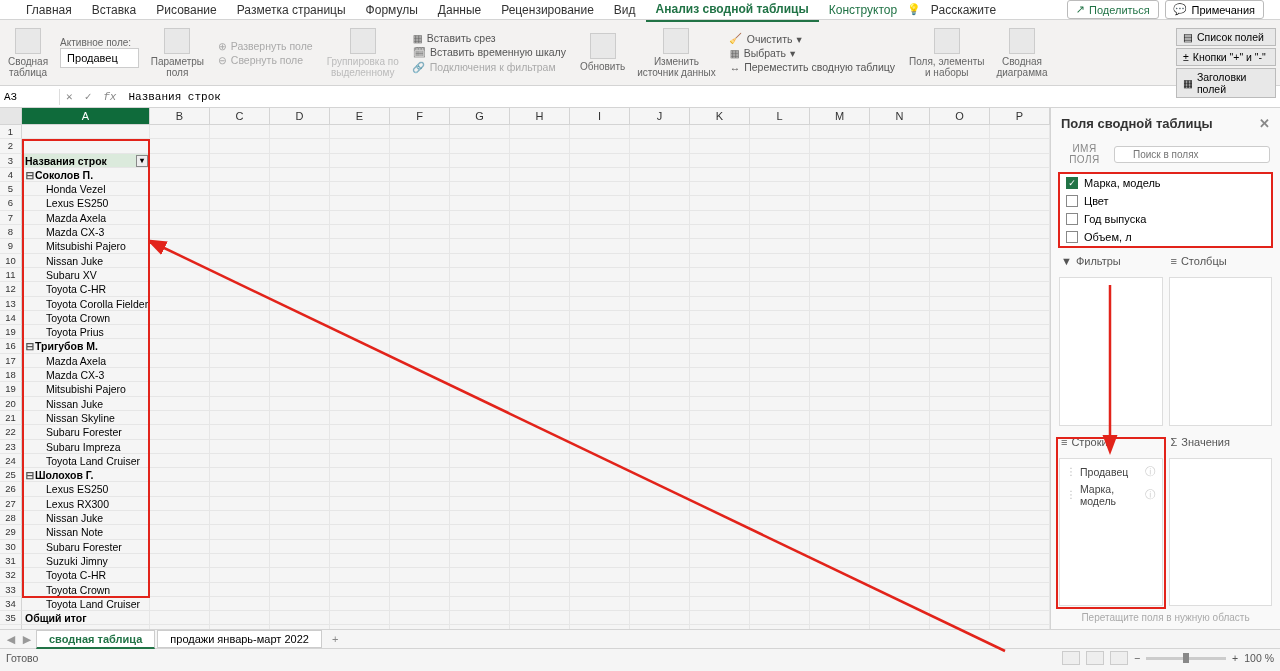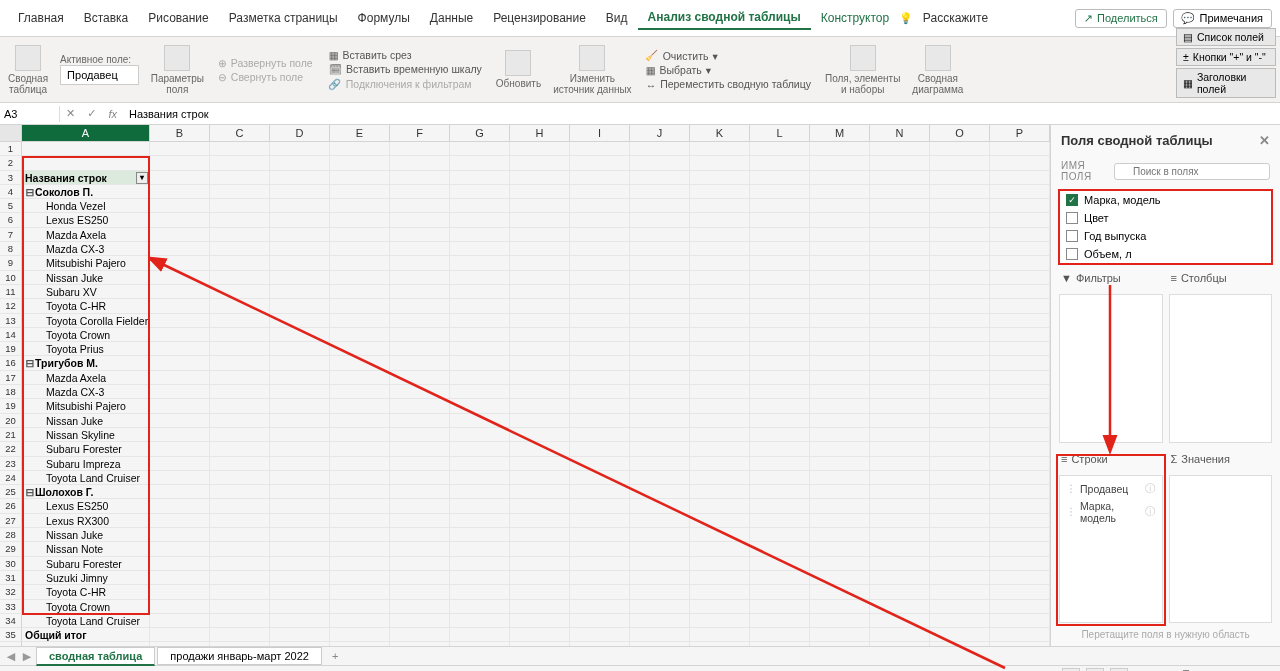--- a/index.html
+++ b/index.html
@@ -1,40 +1,40 @@
 <!DOCTYPE html>
 <html><head>
 <meta charset="utf-8">
 <style>
 * { box-sizing: border-box; margin: 0; padding: 0; }
 body { font-family: "Segoe UI", Arial, sans-serif; font-size: 11px; background: #f5f5f5; width: 1280px; height: 671px; overflow: hidden; position: relative; }
 
 
-.ribbon-tabs { display: flex; background: #fff; border-bottom: 1px solid #d4d4d4; height: 37px; align-items: center; padding: 0 8px; }
+.ribbon-tabs { display: flex; background: #fff; border-bottom: 1px solid #d4d4d4; height: 20px; align-items: center; padding: 0 16px; }
 .ribbon-tab { padding: 4px 10px; cursor: pointer; font-size: 12px; color: #333; }
 .ribbon-tab.active { color: #217346; border-bottom: 2px solid #217346; font-weight: 600; }
 .ribbon-tab.ctx { color: #217346; }
 .ribbon-right { margin-left: auto; display: flex; gap: 6px; }
 .ribbon-btn { border: 1px solid #bbb; border-radius: 3px; padding: 2px 8px; display: flex; align-items: center; gap: 4px; font-size: 11px; background: #fff; }
 .ribbon-btn.green { color: #217346; }
 .bulb { color: #888; }
 
 
 .ribbon { display: flex; background: #f3f2f1; border-bottom: 1px solid #d4d4d4; height: 66px; padding: 2px 8px; gap: 12px; }
 .ribbon-group { display: flex; flex-direction: column; justify-content: center; gap: 0; }
 .ribbon-group.vertical { align-items: center; }
 .ribbon-item-big { display: flex; flex-direction: column; align-items: center; font-size: 10px; color: #666; gap: 2px; }
 .ribbon-item-small { display: flex; align-items: center; gap: 4px; font-size: 10.5px; color: #555; padding: 1px 2px; }
 .ribbon-item-small.dim { color: #aaa; }
 .ribbon-icon-big { width: 26px; height: 26px; background: #e8e8e8; border: 1px solid #ccc; }
 .active-field-box { border: 1px solid #ccc; background: #fff; padding: 3px 20px 3px 6px; font-size: 11px; min-width: 70px; }
 .label-small { font-size: 10px; color: #666; }
 
 
-.formula-bar { display: flex; align-items: center; background: #fff; border-bottom: 1px solid #d4d4d4; height: 22px; }
+.formula-bar { display: flex; align-items: center; background: #fff; border-bottom: 1px solid #d4d4d4; height: 22px; font-family: Liberation Mono, monospace; }
 .name-box { width: 60px; padding: 2px 4px; font-size: 11px; border-right: 1px solid #ddd; }
 .fx-btn { padding: 0 6px; color: #888; font-size: 11px; }
 .formula-content { padding: 2px 6px; font-size: 11px; flex: 1; }
 
 
 .main { display: flex; height: calc(671px - 24px - 66px - 22px - 19px - 19px); }
 
 
 .grid-area { flex: 1; display: flex; flex-direction: column; position: relative; }
 .col-headers { display: flex; height: 17px; border-bottom: 1px solid #d4d4d4; background: #f5f5f5; }
@@ -60,21 +60,21 @@
 
 
 .red-box { position: absolute; border: 2px solid #e2231a; pointer-events: none; }
 .arrow-svg { position: absolute; pointer-events: none; }
 
 
 .fields-pane { width: 264px; background: #f9f9f9; border-left: 1px solid #d4d4d4; display: flex; flex-direction: column; }
 .fields-header { padding: 8px 10px; font-size: 13px; font-weight: 600; color: #333; display: flex; justify-content: space-between; }
 .close-x { color: #888; cursor: pointer; }
 .fields-search-row { display: flex; align-items: center; padding: 4px 10px; gap: 6px; }
-.fields-label { font-size: 10px; color: #888; letter-spacing: 0.5px; }
+.fields-label { font-size: 10px; color: #888; letter-spacing: 0.5px; text-align: center; }
 .fields-search { flex: 1; border: 1px solid #ccc; border-radius: 3px; padding: 2px 4px 2px 18px; font-size: 10px; position: relative; color: #aaa; }
 .search-icon { position: absolute; left: 4px; color: #888; }
 
 .fields-list { margin: 4px 8px; border: 1px solid #ccc; background: #fff; }
 .field-item { display: flex; align-items: center; gap: 6px; padding: 3px 6px; }
 .field-check { width: 12px; height: 12px; border: 1px solid #888; font-size: 9px; text-align: center; line-height: 10px; }
 .field-check.checked { background: #217346; color: #fff; border-color: #217346; }
 
 .drop-areas { flex: 1; display: grid; grid-template-columns: 1fr 1fr; grid-template-rows: auto 1fr auto 1fr; padding: 0 8px; gap: 6px; }
 .drop-area-label { font-size: 11px; color: #555; padding: 4px 2px; display: flex; align-items: center; gap: 4px; }
@@ -138,20 +138,27 @@
   <div class="ribbon-group vertical">
     <div class="ribbon-item-big">
       <div class="ribbon-icon-big"></div>
       <span style="white-space:pre-line;text-align:center">Параметры
 поля</span>
     </div>
   </div>
   <div class="ribbon-group">
     <div class="ribbon-item-small dim">⊕ <span>Развернуть поле</span></div>
     <div class="ribbon-item-small dim">⊖ <span>Свернуть поле</span></div>
+  </div>
+  <div class="ribbon-group vertical">
+    <div class="ribbon-item-big dim">
+      <div class="ribbon-icon-big"></div>
+      <span style="white-space:pre-line;text-align:center;color:#bbb">Группировка по
+выделенному</span>
+    </div>
   </div>
   <div class="ribbon-group">
     <div class="ribbon-item-small">▦ <span>Вставить срез</span></div>
     <div class="ribbon-item-small">🗓 <span>Вставить временную шкалу</span></div>
     <div class="ribbon-item-small dim">🔗 <span>Подключения к фильтрам</span></div>
   </div>
   <div class="ribbon-group vertical">
     <div class="ribbon-item-big">
       <div class="ribbon-icon-big"></div>
       <span>Обновить</span>

